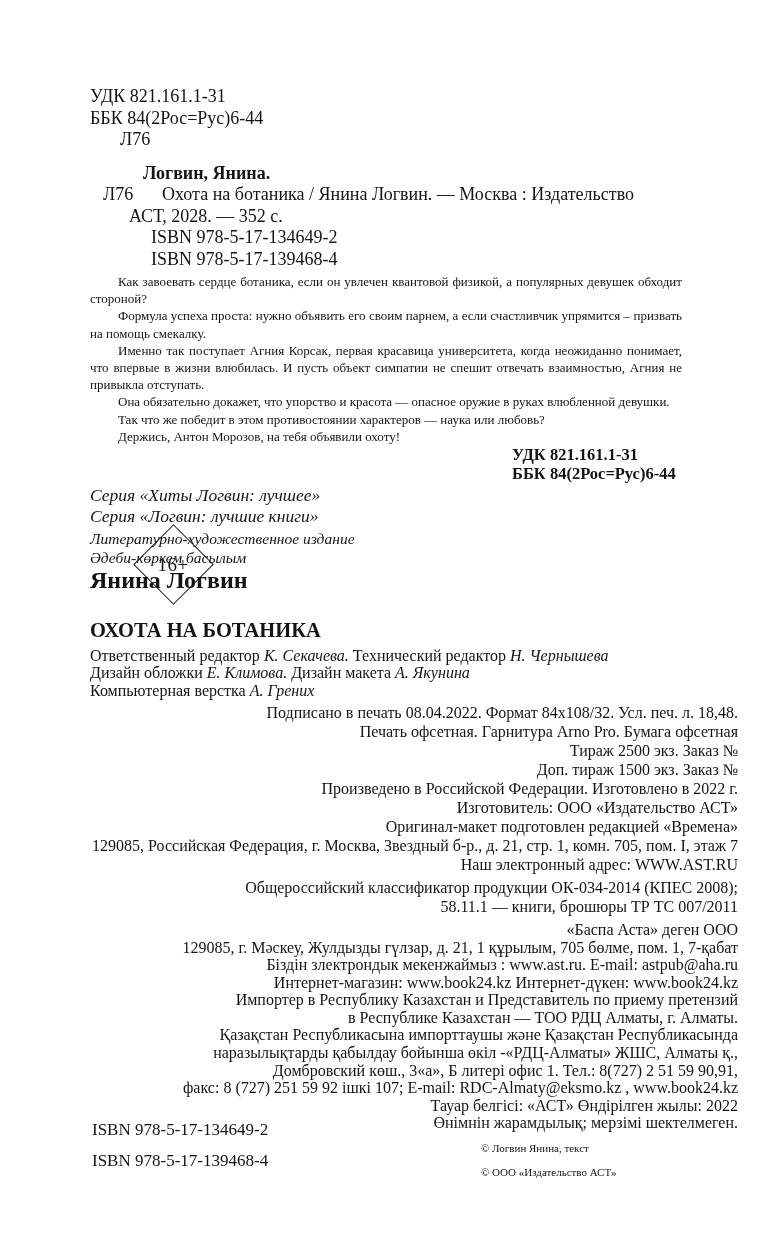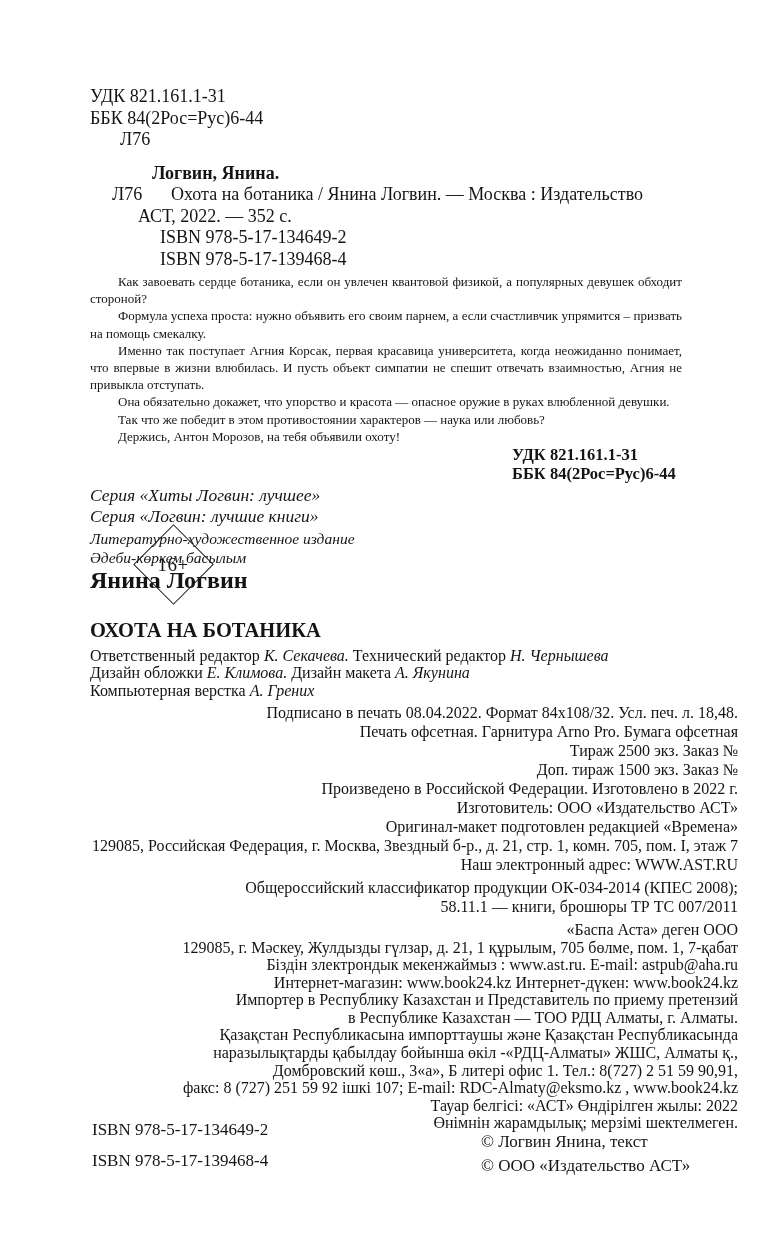--- a/index.html
+++ b/index.html
@@ -11,21 +11,21 @@
     font-family:"Liberation Serif","DejaVu Serif",serif;
     overflow:hidden;
   }
   .content { padding:86px 86px 0 90px; }
 
   
   .top-codes { font-size:18px; line-height:21.5px; margin-bottom:12px; }
   .top-codes .l76 { margin-left:30px; }
 
   
-  .card { font-size:18px; line-height:21.5px; margin-left:22px; margin-bottom:3px; }
+  .card { font-size:18px; line-height:21.5px; margin-left:13px; margin-bottom:3px; }
   .card .author { font-weight:bold; margin-left:40px; }
   .card .row .code { display:inline-block; width:59px; }
   .card .cont { margin-left:26px; }
   .card .isbn { margin-left:48px; }
 
   
   .annotation { font-size:13px; line-height:17.2px; text-align:justify; }
   .annotation p { margin:0; text-indent:28px; }
 
   
@@ -53,38 +53,38 @@
     width:55px; height:55px;
     border:1.5px solid #1c1c1c;
     transform:rotate(45deg);
     display:flex; align-items:center; justify-content:center;
   }
   .age-badge span { transform:rotate(-45deg); font-size:19px; letter-spacing:0.5px; }
 
   
   .footer { position:absolute; left:0; top:1114px; width:768px; height:90px; }
   .footer .isbns { position:absolute; left:92px; top:0; font-size:17px; line-height:31px; }
-  .footer .copyrights { position:absolute; left:481px; top:16px; font-size:17px; line-height:23.5px; }
+  .footer .copyrights { position:absolute; left:481px; top:23px; font-size:11px; line-height:23.5px; }
 </style>
 </head>
 <body>
 
 <div class="page">
   <div class="content">
 
     <div class="top-codes">
       <div>УДК 821.161.1-31</div>
       <div>ББК 84(2Рос=Рус)6-44</div>
       <div class="l76">Л76</div>
     </div>
 
     <div class="card">
       <div class="author">Логвин, Янина.</div>
       <div class="row"><span class="code">Л76</span><span>Охота на ботаника / Янина Логвин. — Москва : Издательство</span></div>
-      <div class="cont">АСТ, 2022. — 352 с.</div>
+      <div class="cont">АСТ, 2028. — 352 с.</div>
       <div class="isbn">ISBN 978-5-17-134649-2</div>
       <div class="isbn">ISBN 978-5-17-139468-4</div>
     </div>
 
     <div class="annotation">
       <p>Как завоевать сердце ботаника, если он увлечен квантовой физикой, а популярных девушек обходит стороной?</p>
       <p>Формула успеха проста: нужно объявить его своим парнем, а если счастливчик упрямится – призвать на помощь смекалку.</p>
       <p>Именно так поступает Агния Корсак, первая красавица университета, когда неожиданно понимает, что впервые в жизни влюбилась. И пусть объект симпатии не спешит отвечать взаимностью, Агния не привыкла отступать.</p>
       <p>Она обязательно докажет, что упорство и красота — опасное оружие в руках влюбленной девушки.</p>
       <p>Так что же победит в этом противостоянии характеров — наука или любовь?</p>

